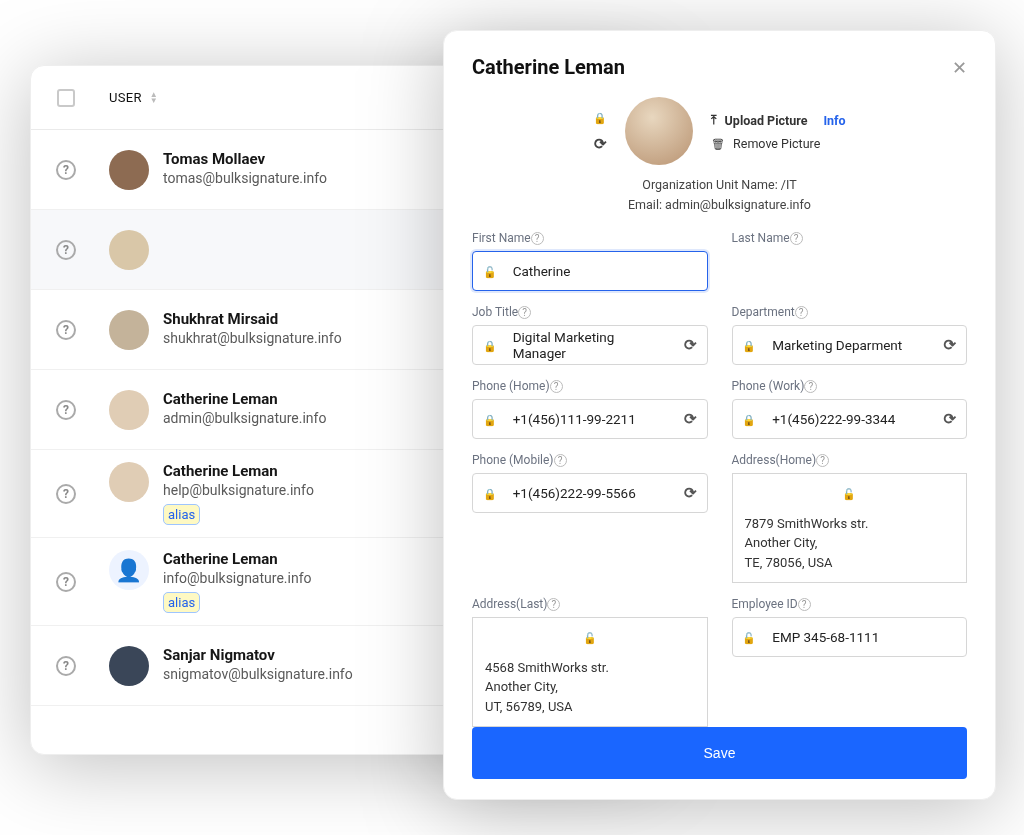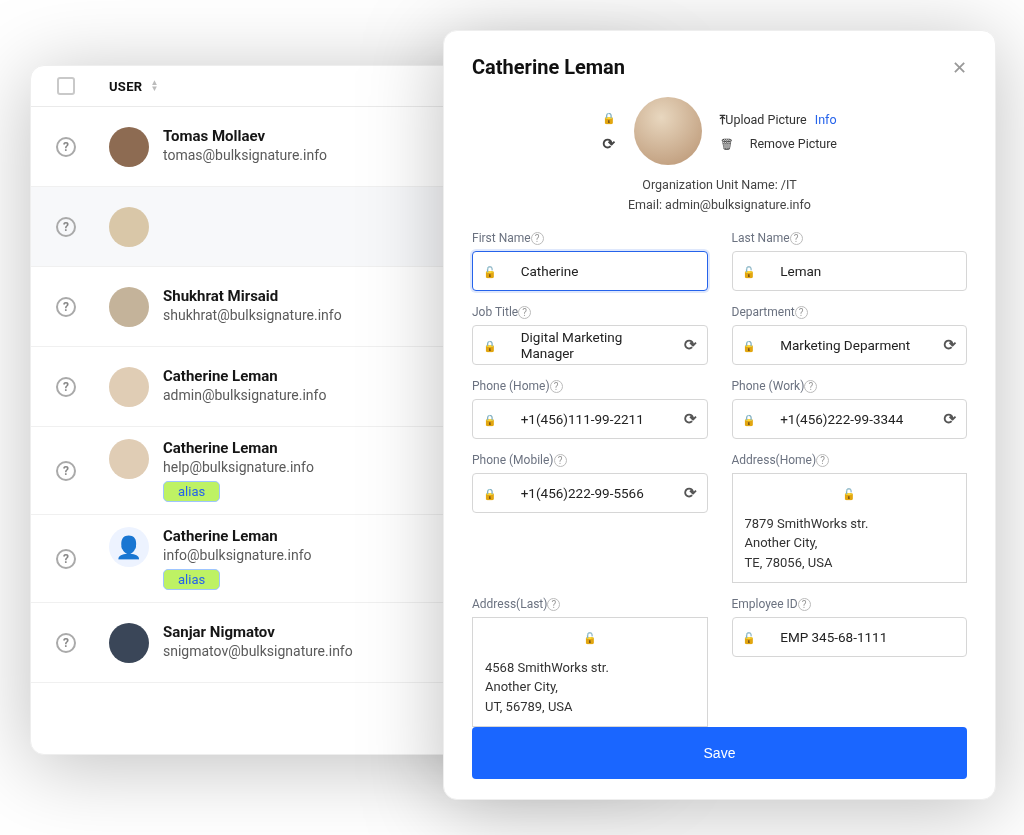--- a/index.html
+++ b/index.html
@@ -20,23 +20,23 @@
     position: absolute;
     left: 30px; top: 65px;
     width: 620px; height: 690px;
     background: #fff;
     border-radius: 14px;
     border: 1px solid #eee;
     overflow: hidden;
   }
   .tbl-header {
     display: flex; align-items: center;
-    height: 41px;
+    height: 64px;
     border-bottom: 1px solid #eaeaea;
-    font-weight: 700;
+    font-weight: 400;
     font-size: 13px;
     color: #111;
     letter-spacing: .3px;
   }
   .col-check { width: 70px; display:flex; justify-content:center; }
   .col-user  { flex: 1; padding-left: 8px; display:flex; align-items:center; gap:6px;}
   .col-sig   { width: 190px; }
   .sort-icons { display:inline-flex; flex-direction:column; line-height:6px; font-size:8px; color:#bbb; margin-left:2px;}
   .checkbox {
     width: 18px; height: 18px; border: 2px solid #c9c9c9; border-radius: 3px; background:#fff;
@@ -56,22 +56,22 @@
   .user-cell { display:flex; align-items:flex-start; gap:14px; }
   .avatar {
     width:40px; height:40px; border-radius:50%; background:#d7d0c5; flex-shrink:0;
     background-size:cover; background-position:center;
     display:flex; align-items:center; justify-content:center; color:#2563eb;
   }
   .avatar.placeholder { background:#edf3ff; }
   .uname { font-weight:700; font-size:15px; color:#161616; }
   .uemail { font-size:14px; color:#5a5a5a; margin-top:2px; }
   .alias-badge {
-    display:inline-block; margin-top:6px; padding:2px 14px;
-    border:1px solid #9ec5ff; color:#2563eb; border-radius:5px; font-size:13px; background:#bef264;
+    display:inline-block; margin-top:6px; padding:2px 4px;
+    border:1px solid #9ec5ff; color:#2563eb; border-radius:5px; font-size:13px; background:#fef9c3;
   }
   .sig-link { color:#2563eb; font-size:15px; }
 
   
   .detail-card {
     position: absolute;
     left: 443px; top: 30px;
     width: 553px; height: 770px;
     background:#fff;
     border-radius:14px;
@@ -80,31 +80,31 @@
     display:flex; flex-direction:column;
   }
   .detail-header { display:flex; align-items:center; justify-content:space-between; margin-bottom:18px;}
   .detail-title { font-weight:700; font-size:20px; }
   .close-x { color:#999; font-size:18px; cursor:pointer; }
 
   .profile-row { display:flex; align-items:center; justify-content:center; gap:18px; margin-bottom:10px;}
   .lock-stack { display:flex; flex-direction:column; gap:10px; font-size:14px; color:#444; align-items:center;}
   .big-avatar { width:68px; height:68px; border-radius:50%; background:#e0d5c7; background-size:cover; }
   .picture-actions { font-size:12.5px; color:#333; }
-  .picture-actions .row1 { display:flex; align-items:flex-start; margin-bottom:8px;}
-  .picture-actions .row2 { display:flex; align-items:flex-start; gap:16px;}
+  .picture-actions .row1 { display:flex; align-items:flex-end; gap:8px; margin-bottom:8px;font-weight:bold;}
+  .picture-actions .row2 { display:flex; align-items:flex-start; gap:8px;}
   .info-link { color:#2563eb; margin-left:8px; }
   .meta-center { text-align:center; font-size:12.5px; color:#444; margin-bottom:16px; line-height:1.6;}
 
   .form-grid { display:grid; grid-template-columns: 1fr 1fr; gap: 14px 24px; }
   .fld-label { font-size:12px; color:#6b7280; margin-bottom:6px; display:flex; align-items:center; }
   .fld-label .qm { font-size:10px; border:1px solid #bbb; color:#999; border-radius:50%; width:13px; height:13px; display:inline-flex; align-items:center; justify-content:center;}
   .input {
     height:40px; border:1px solid #d6d6d6; border-radius:4px;
-    display:flex; align-items:center; padding:0 10px; font-size:13.5px; color:#222; gap:24px;
+    display:flex; align-items:center; padding:0 10px; font-size:13.5px; color:#222; gap:16px;
     background:#fff;
   }
   .input.focused { border-color:#2563eb; box-shadow:0 0 0 2px rgba(37,99,235,.15); }
   .input .refresh { margin-left:auto; color:#555; }
   .lock-glyph { color:#888; font-size:13px; }
   .textarea {
     border:1px solid #d6d6d6; border-radius:0; padding:10px 12px; font-size:13px; color:#333;
     display:flex; gap:10px; line-height:1.5; min-height:72px;flex-direction:column;
   }
   .textarea .lock-glyph { align-self:center; }
@@ -286,24 +286,20 @@
           <div class="input focused">
             <span class="lock-glyph ic-unlock"></span>
             <span>Catherine</span>
           </div>
         </div>
         <div>
           <div class="fld-label">
             <span>Last Name</span>
             <span class="qm">?</span>
           </div>
-          <div class="input">
-            <span class="lock-glyph ic-unlock"></span>
-            <span>Leman</span>
-          </div>
         </div>
         <div>
           <div class="fld-label">
             <span>Job Title</span>
             <span class="qm">?</span>
           </div>
           <div class="input">
             <span class="lock-glyph ic-lock"></span>
             <span>Digital Marketing Manager</span>
             <span class="refresh ic-refresh"></span>

